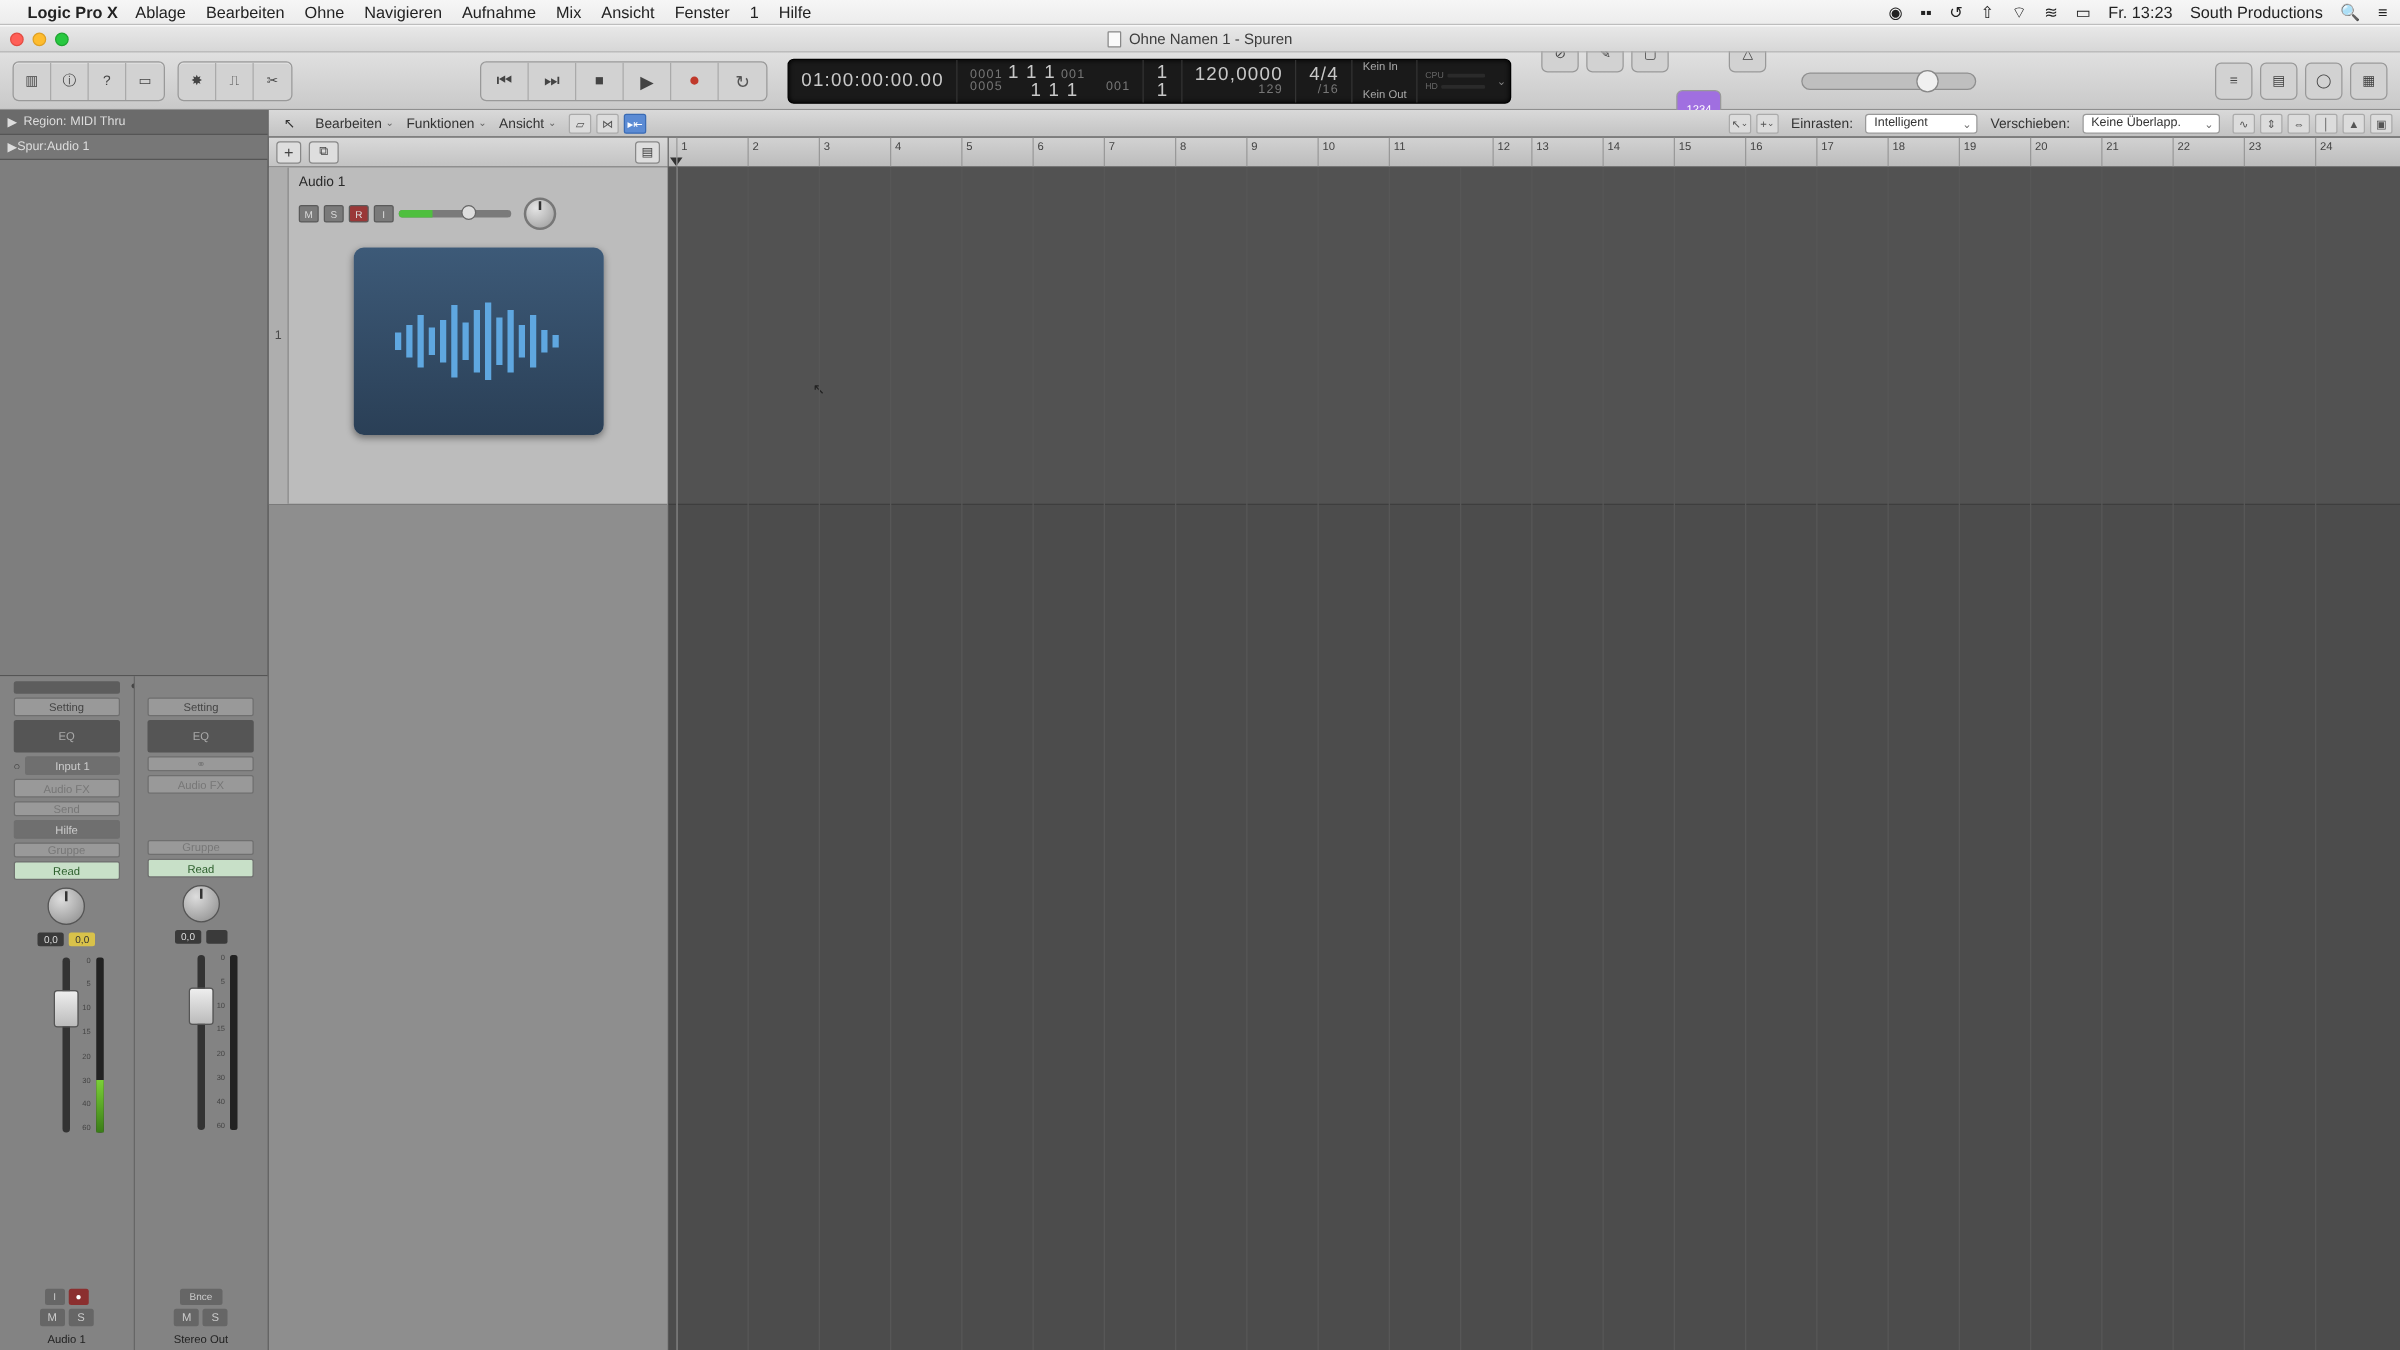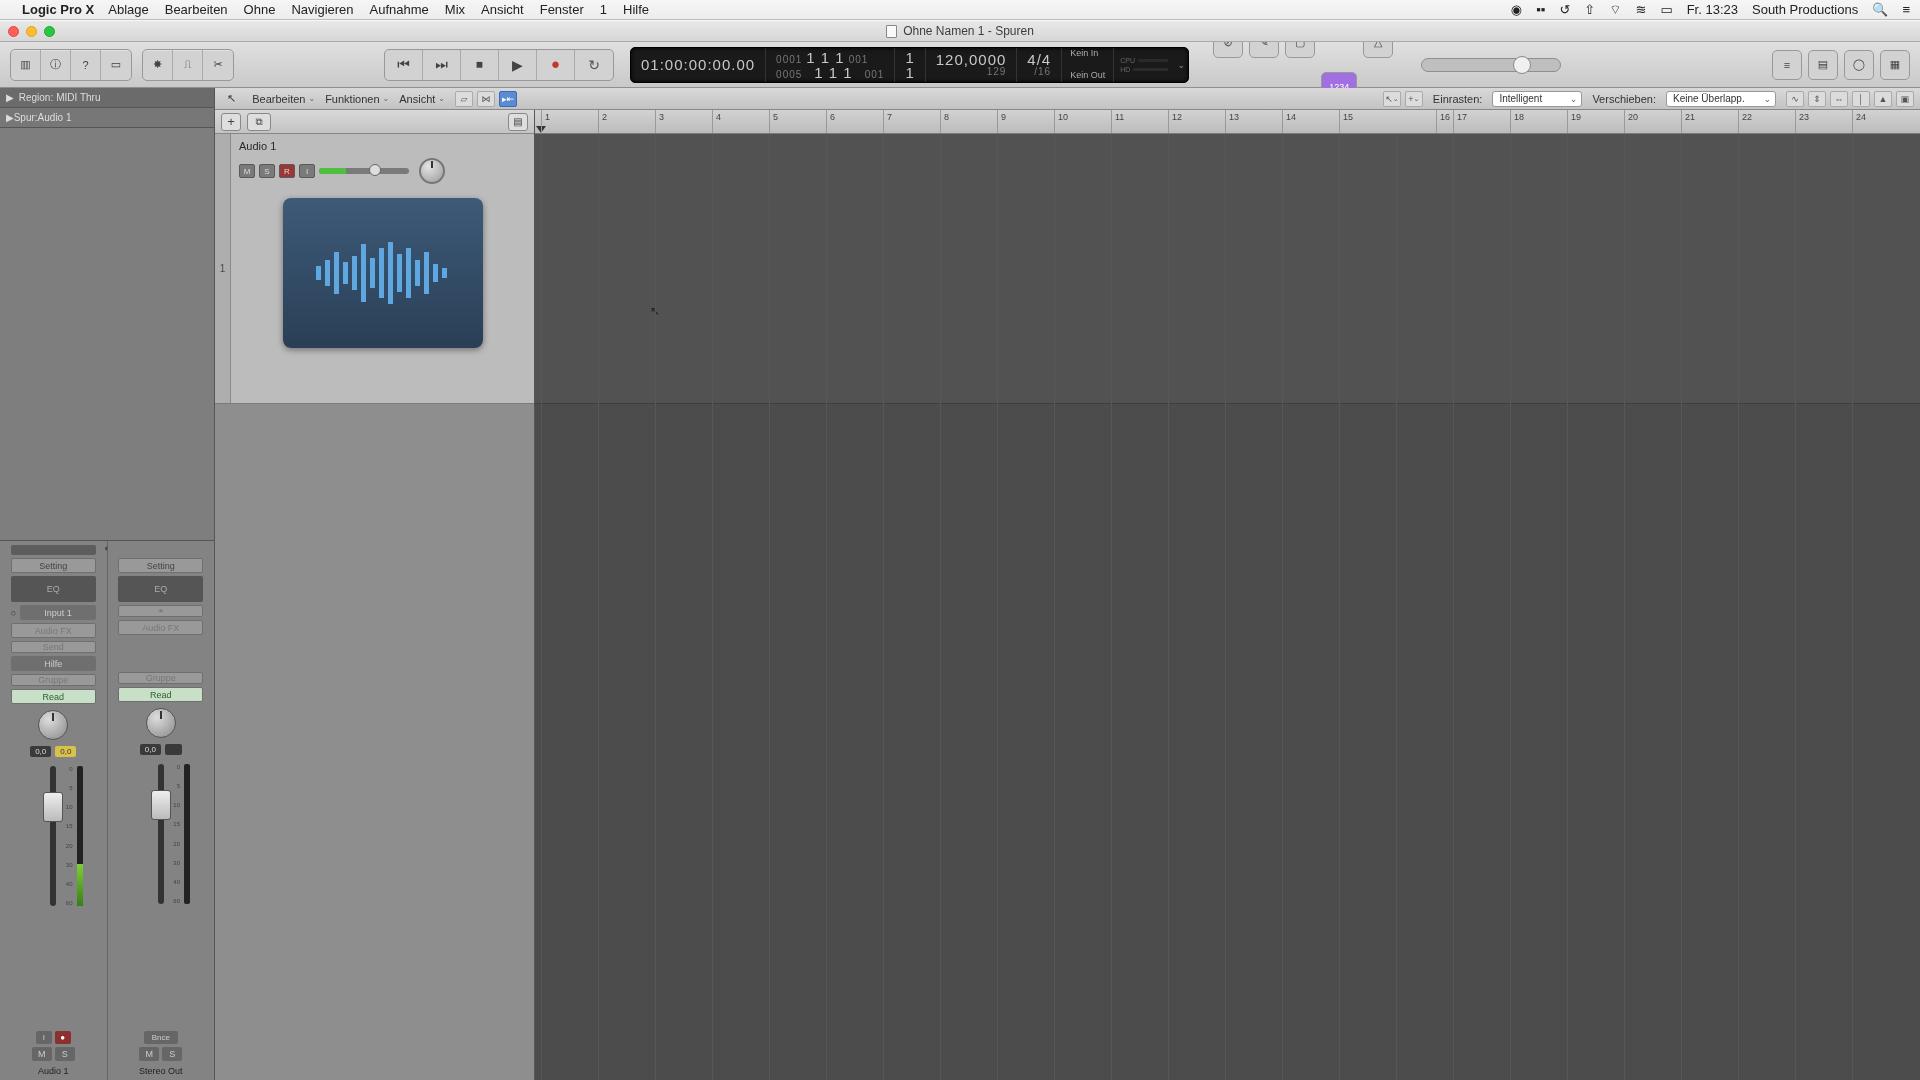--- a/index.html
+++ b/index.html
@@ -213,21 +213,21 @@
     <div class="cell">
       <span class="big">01:00:00:00.00</span>
       <span class="sml">    </span>
     </div>
     <div class="cell">
       <div style="display:flex;gap:4px;align-items:baseline">
           <span class="sml">0001</span>
           <span class="big">1  1  1</span>
           <span class="sml">001</span>
         </div>
-      <div style="display:flex;gap:12px;align-items:flex-end">
+      <div style="display:flex;gap:22px;align-items:flex-start">
           <span class="sml">0005</span>
           <span class="big">1  1  1</span>
           <span class="sml">001</span>
         </div>
     </div>
     <div class="cell">
       <span class="big">1</span>
       <span class="big">1</span>
     </div>
     <div class="cell">
@@ -482,25 +482,25 @@
             <div class="bar" style="left: 63px;">2</div>
             <div class="bar" style="left: 120px;">3</div>
             <div class="bar" style="left: 177px;">4</div>
             <div class="bar" style="left: 234px;">5</div>
             <div class="bar" style="left: 291px;">6</div>
             <div class="bar" style="left: 348px;">7</div>
             <div class="bar" style="left: 405px;">8</div>
             <div class="bar" style="left: 462px;">9</div>
             <div class="bar" style="left: 519px;">10</div>
             <div class="bar" style="left: 576px;">11</div>
-            <div class="bar" style="left: 633px;">12</div>
+            <div class="bar" style="left: 659px;">12</div>
             <div class="bar" style="left: 690px;">13</div>
             <div class="bar" style="left: 747px;">14</div>
             <div class="bar" style="left: 804px;">15</div>
-            <div class="bar" style="left: 861px; margin-left: 40px;">16</div>
+            <div class="bar" style="left: 861px;">16</div>
             <div class="bar" style="left: 918px;">17</div>
             <div class="bar" style="left: 975px;">18</div>
             <div class="bar" style="left: 1032px;">19</div>
             <div class="bar" style="left: 1089px;">20</div>
             <div class="bar" style="left: 1146px;">21</div>
             <div class="bar" style="left: 1203px;">22</div>
             <div class="bar" style="left: 1260px;">23</div>
             <div class="bar" style="left: 1317px;">24</div>
           </div>
         <div class="grid" id="grid">

